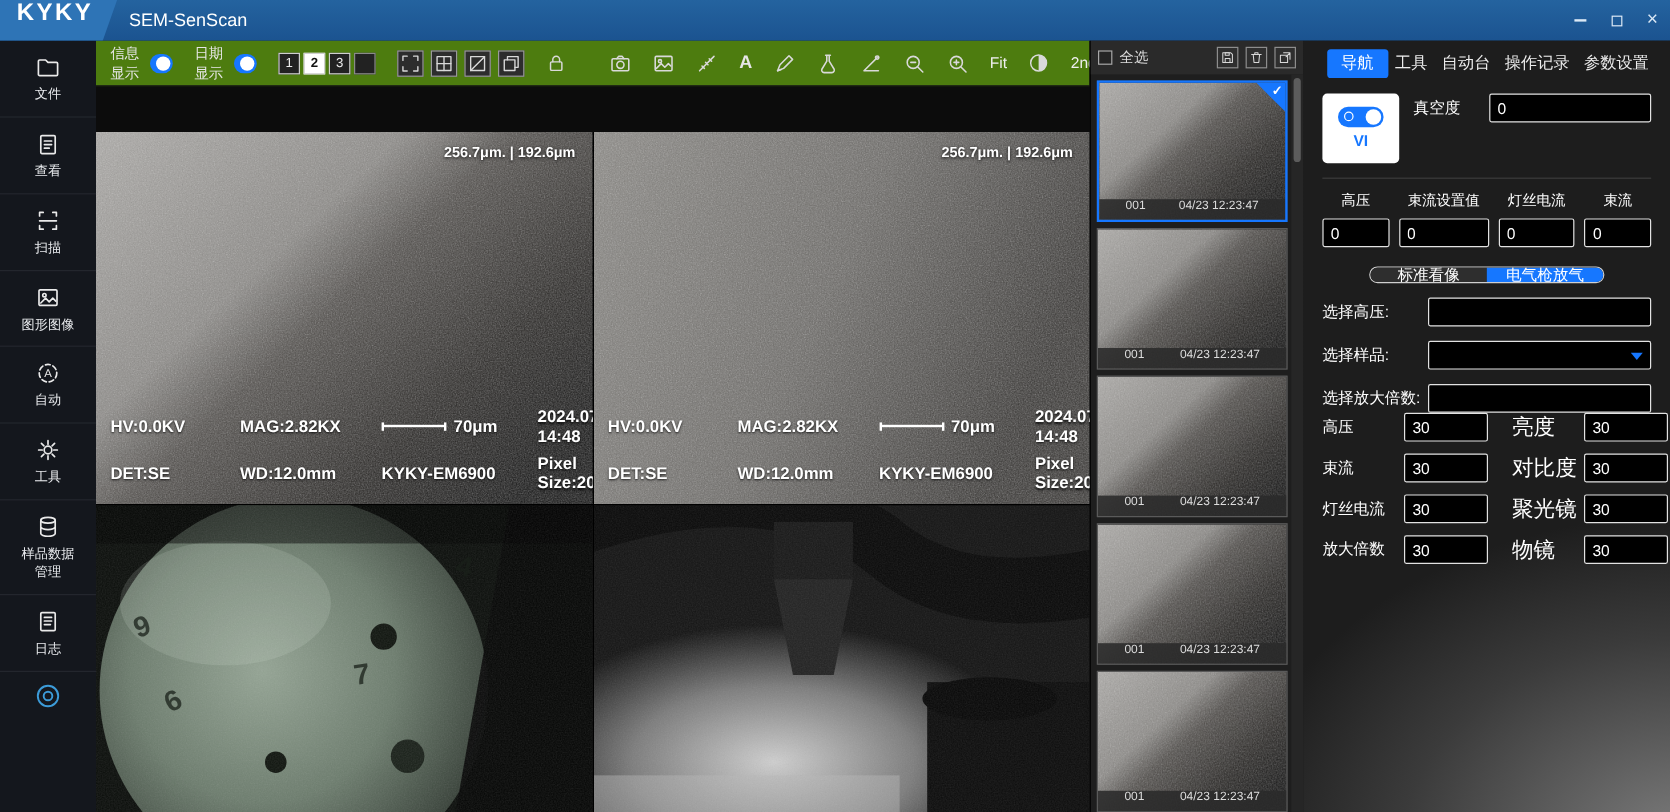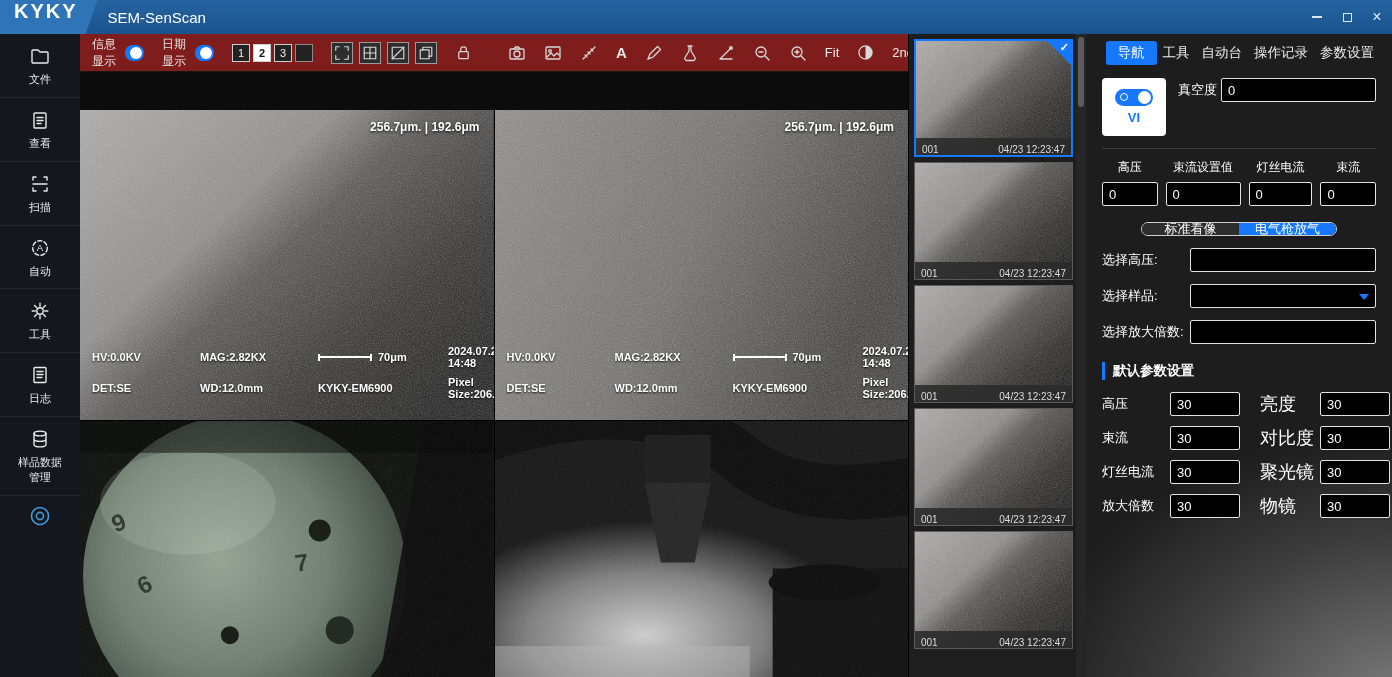--- a/index.html
+++ b/index.html
@@ -24,21 +24,21 @@
   
   .sidebar { width:80px; background:#14171d; display:flex; flex-direction:column; overflow:hidden; }
   .side-item { display:flex; flex-direction:column; align-items:center; gap:6px; padding:12px 4px 10px;
     border-bottom:1px solid #23262d; cursor:pointer; }
   .side-label { color:#e8eaed; font-size:11px; text-align:center; line-height:1.35; width:52px; }
   .side-icon { height:20px; display:flex; align-items:center; }
   .side-item.partial { height:40px; overflow:hidden; border-bottom:none; padding-top:10px; }
 
   
   .center-col { flex:1; display:flex; flex-direction:column; min-width:0; }
-  .toolbar { height:38px; flex:0 0 38px; background:#7f1d1d; border-bottom:1px solid #161616;
+  .toolbar { height:38px; flex:0 0 38px; background:#4d7c0f; border-bottom:1px solid #161616;
     display:flex; align-items:center; padding:10px 12px; gap:18px; color:#e6e6e6; font-size:12px; }
   .tb-group { display:flex; align-items:center; gap:6px; }
   .toggle { width:34px; height:16px; border-radius:8px; background:#1677ff; position:relative; display:inline-block; cursor:pointer; }
   .toggle .knob { position:absolute; right:2px; top:2px; width:12px; height:12px; border-radius:50%; background:#fff; }
   .view-btn { width:18px; height:18px; background:#222; border:1px solid #cfcfcf; color:#eee; font-size:11px;
     display:flex; align-items:center; justify-content:center; cursor:pointer; }
   .view-btn.active { background:#fff; color:#111; font-weight:bold; }
   .view-btn.empty { border-color:#8a8a8a; }
   .tb-views { display:flex; gap:3px; align-items:center; }
   .iconbox { width:22px; height:22px; border:1px solid #9a9a9a; display:flex; align-items:center; justify-content:center; cursor:pointer; background:#2d2d2d; }
@@ -47,64 +47,64 @@
   .tb-text-btn { background:none; border:none; color:#efefef; font-size:13px; cursor:pointer; font-family:inherit; }
 
   
   .viewer { flex:1; position:relative; background:#0c0c0c; min-height:0; }
   .vp-grid { position:absolute; left:0; right:0; top:38px; bottom:0; display:grid;
     grid-template-columns:1fr 1fr; grid-template-rows:310px 1fr; gap:1px; background:#000; }
   .viewport { position:relative; overflow:hidden; background:#111; cursor:crosshair; }
   .vp-fill { position:absolute; inset:0; width:100%; height:100%; display:block; }
   .vp-dims { position:absolute; top:10px; right:14px; color:#fff; font-size:12px; font-weight:bold;
     text-shadow:0 1px 3px rgba(0,0,0,.9); }
-  .vp-meta { position:absolute; left:12px; right:10px; bottom:20px; display:grid;
-    grid-template-columns:108px 118px 130px 1fr; row-gap:7px; font-size:11px; font-weight:bold;
+  .vp-meta { position:absolute; left:12px; right:10px; bottom:10px; display:grid;
+    grid-template-columns:108px 118px 130px 1fr; row-gap:7px; font-size:14px; font-weight:bold;
     color:#fff; text-shadow:0 1px 2px rgba(0,0,0,.85); align-items:center; }
   .scalebar { display:flex; align-items:center; gap:6px; }
   .sb-line { width:54px; height:7px; border-left:2px solid #fff; border-right:2px solid #fff;
     background:linear-gradient(#fff,#fff) center/100% 2px no-repeat; display:inline-block; }
   .stage-num { position:absolute; color:rgba(25,32,25,.75); font-size:24px; font-weight:bold; }
 
   
   .thumb-panel { width:178px; flex:0 0 178px; background:#1e1e1e; border-left:1px solid #000; display:flex; flex-direction:column; }
   .thumb-header { height:28px; flex:0 0 28px; background:#2a2a2a; display:flex; align-items:center; gap:6px; padding:0 6px; }
   .checkbox { width:12px; height:12px; border:1px solid #a8a8a8; background:#242424; cursor:pointer; }
   .thumb-header .hl { color:#ddd; font-size:12px; }
   .th-spacer { flex:1; }
   .th-iconbtn { width:18px; height:18px; border:1px solid #8d8d8d; display:flex; align-items:center; justify-content:center; cursor:pointer; background:#2f2f2f; }
   .thumb-scroll-row { flex:1; display:flex; min-height:0; }
   .thumb-list { flex:1; display:flex; flex-direction:column; gap:5px; padding:5px 3px 0 5px; overflow:hidden; }
   .thumb { position:relative; height:118px; flex:0 0 118px; border:1px solid #5a5a5a; overflow:hidden; cursor:pointer; background:#333; }
   .thumb.selected { border:2px solid #1677ff; }
   .badge { position:absolute; top:0; right:0; width:0; height:0; border-left:24px solid transparent; border-top:24px solid #1677ff; }
   .badge-check { position:absolute; top:0; right:2px; color:#fff; font-size:11px; font-weight:bold; }
   .thumb-info { position:absolute; left:0; right:0; bottom:0; height:17px; background:rgba(42,42,42,.88);
-    display:flex; justify-content:space-between; align-items:flex-end; padding:0 6px; color:#ddd; font-size:10px;gap:24px; }
+    display:flex; justify-content:space-between; align-items:flex-start; padding:0 22px; color:#ddd; font-size:10px;gap:24px; }
   .v-scrollbar { width:10px; flex:0 0 10px; background:#262626; position:relative; }
   .v-scrollbar .sb-thumb { position:absolute; top:3px; left:2px; width:6px; height:70px; background:#5c5c5c; border-radius:3px; cursor:pointer; }
 
   
   .right-panel { width:306px; flex:0 0 306px; color:#fff;
     background:radial-gradient(520px 380px at 104% 104%, #7d7d7d, #3b3b3b 45%, #1d1d1d 72%), #1d1d1d; }
   .panel-tabs { display:flex; align-items:center; justify-content:flex-end; padding:7px 12px 5px; }
   .ptab { font-size:13.5px; color:#ececec; padding:3px 6px; cursor:pointer; white-space:nowrap; }
   .ptab.active { background:#1677ff; color:#fff; border-radius:3px; padding:3px 12px; }
   .panel-body { padding:8px 16px 0; }
   .lbl { font-size:13px; color:#fff; white-space:nowrap; }
   .inp { background:#000; border:1px solid #e2e2e2; border-radius:2px; color:#fff; height:24px;
     padding:0 6px; font-size:13px; font-family:inherit; width:100%; }
   .vi-grid { display:grid; grid-template-columns:64px 1fr; grid-template-rows:auto auto; column-gap:12px; row-gap:8px; }
   .vi-box { grid-row:1 / span 2; background:#fff; border-radius:4px; display:flex; flex-direction:column;
     align-items:center; justify-content:center; gap:4px; height:58px; cursor:pointer; }
   .vi-toggle { width:38px; height:17px; background:#1677ff; border-radius:9px; position:relative; display:inline-block; }
   .vi-power { position:absolute; left:5px; top:4px; width:8px; height:8px; border:1.5px solid #fff; border-radius:50%; }
   .vi-knob { position:absolute; right:2px; top:2px; width:13px; height:13px; background:#fff; border-radius:50%; }
   .vi-label { color:#1677ff; font-weight:bold; font-size:13px; }
-  .vac-row { display:flex; align-items:center; gap:4px; }
+  .vac-row { display:flex; align-items:center; gap:24px; }
   .vent-row { display:flex; gap:8px; }
   .blue-btn { flex:1; background:#1677ff; border:none; color:#fff; height:24px; border-radius:3px;
     font-size:12.5px; cursor:pointer; font-family:inherit; white-space:nowrap; }
   .hline { border-top:1px solid #3c3c3c; margin:12px 0 10px; }
   .param4 { display:grid; grid-template-columns:1fr 1.35fr 1.15fr 1fr; column-gap:8px; row-gap:6px; }
   .plbl { font-size:12px; text-align:center; white-space:nowrap; }
   .seg { display:flex; width:196px; height:14px; border:1px solid #cfcfcf; border-radius:14px; overflow:hidden; margin:16px auto 6px; }
   .seg span { flex:1; display:flex; align-items:center; justify-content:center; font-size:13px; cursor:pointer; }
   .seg-l { background:#2e2e2e; color:#fff; }
   .seg-r { background:#1677ff; color:#fff; }
@@ -198,52 +198,62 @@
         <span class="side-icon">
           <svg class="licon" width="20" height="20" viewBox="0 0 20 20">
               <path d="M3 6V3h3M14 3h3v3M17 14v3h-3M6 17H3v-3M3 10h14"></path>
             </svg>
         </span>
         <span class="side-label">扫描</span>
       </div>
       <div class="side-item">
         <span class="side-icon">
           <svg class="licon" width="20" height="20" viewBox="0 0 20 20">
+              <rect x="2.5" y="3.5" width="15" height="13" rx="1"></rect>
+              <circle cx="7" cy="8" r="1.4"></circle>
+              <path d="M4 14.5l4-4 3 3 3-3 2.5 2.5"></path>
+            </svg>
+        </span>
+        <span class="side-label">图形图像</span>
+      </div>
+      <div class="side-item">
+        <span class="side-icon">
+          <svg class="licon" width="20" height="20" viewBox="0 0 20 20">
               <circle cx="10" cy="10" r="7.3" stroke-dasharray="4 2.4"></circle>
               <text x="10" y="13.4" font-size="9.5" text-anchor="middle" fill="#eaeaea" stroke="none" font-family="Liberation Sans, sans-serif">A</text>
             </svg>
         </span>
         <span class="side-label">自动</span>
       </div>
       <div class="side-item">
         <span class="side-icon">
           <svg class="licon" width="20" height="20" viewBox="0 0 20 20">
               <circle cx="10" cy="10" r="3.2"></circle>
               <path d="M10 2.2v3M10 14.8v3M2.2 10h3M14.8 10h3M4.5 4.5l2.1 2.1M13.4 13.4l2.1 2.1M15.5 4.5l-2.1 2.1M6.6 13.4l-2.1 2.1"></path>
             </svg>
         </span>
         <span class="side-label">工具</span>
       </div>
       <div class="side-item">
         <span class="side-icon">
           <svg class="licon" width="20" height="20" viewBox="0 0 20 20">
+              <ellipse cx="10" cy="4.5" rx="6" ry="2.4"></ellipse>
+              <path d="M4 4.5v11c0 1.3 2.7 2.4 6 2.4s6-1.1 6-2.4v-11M4 10c0 1.3 2.7 2.4 6 2.4s6-1.1 6-2.4"></path>
+            </svg>
+        </span>
+        <span class="side-label">样品数据管理</span>
+      </div>
+      <div class="side-item">
+        <span class="side-icon">
+          <svg class="licon" width="20" height="20" viewBox="0 0 20 20">
               <rect x="4" y="2.5" width="12" height="15" rx="1"></rect>
               <path d="M7 6.5h6M7 9.5h6M7 12.5h5"></path>
             </svg>
         </span>
         <span class="side-label">日志</span>
-      </div>
-      <div class="side-item">
-        <span class="side-icon">
-          <svg class="licon" width="20" height="20" viewBox="0 0 20 20">
-              <ellipse cx="10" cy="4.5" rx="6" ry="2.4"></ellipse>
-              <path d="M4 4.5v11c0 1.3 2.7 2.4 6 2.4s6-1.1 6-2.4v-11M4 10c0 1.3 2.7 2.4 6 2.4s6-1.1 6-2.4"></path>
-            </svg>
-        </span>
-        <span class="side-label">样品数据管理</span>
       </div>
       <div class="side-item partial">
         <span class="side-icon">
           <svg width="22" height="22" viewBox="0 0 22 22" fill="none" stroke="#3c9bd8" stroke-width="1.6">
               <circle cx="11" cy="11" r="8.5"></circle>
               <circle cx="11" cy="11" r="3.6"></circle>
             </svg>
         </span>
       </div>
     </div>
@@ -435,20 +445,43 @@
               <rect x="0" y="226" width="255" height="31" fill="#b8b8b8" opacity="0.45"></rect>
               <rect width="414" height="257" filter="url(#grain)" opacity="0.12"></rect>
             </svg>
           </div>
 
         </div>
       </div>
     </div>
 
     <div class="thumb-panel">
+      <div class="thumb-header">
+        <span class="checkbox"></span>
+        <span class="hl">全选</span>
+        <span class="th-spacer"></span>
+        <span class="th-iconbtn">
+          <svg class="ticon" width="12" height="12" viewBox="0 0 18 18">
+              <path d="M3 3h10l2 2v10H3z"></path>
+              <rect x="6" y="10" width="6" height="5"></rect>
+              <rect x="6" y="3" width="5" height="3"></rect>
+            </svg>
+        </span>
+        <span class="th-iconbtn">
+          <svg class="ticon" width="12" height="12" viewBox="0 0 18 18">
+              <path d="M3 5h12M7 5V3h4v2M5 5l1 10h6l1-10"></path>
+            </svg>
+        </span>
+        <span class="th-iconbtn">
+          <svg class="ticon" width="12" height="12" viewBox="0 0 18 18">
+              <rect x="3" y="6" width="9" height="9"></rect>
+              <path d="M7 3h8v8M10 8l5-5"></path>
+            </svg>
+        </span>
+      </div>
       <div class="thumb-scroll-row">
         <div class="thumb-list">
 
           <div class="thumb selected">
             <svg class="vp-fill" viewBox="0 0 166 96" preserveAspectRatio="none">
               <rect width="166" height="96" fill="url(#semA)"></rect>
                 <rect width="166" height="96" filter="url(#grain)" opacity="0.35"></rect>
               </svg>
             <span class="badge"></span>
             <span class="badge-check">✓</span>
@@ -560,21 +593,20 @@
           <span class="lbl">选择样品:</span>
           <span class="dropdown">
               <i class="dd-arrow"></i>
             </span>
         </div>
         <div class="sel-row">
           <span class="lbl">选择放大倍数:</span>
           <input class="inp" style="width: 186px; flex: 0 0 186px;">
         </div>
 
-        <div class="sec-title">默认参数设置</div>
 
         <div class="def-grid">
           <span class="lbl">高压</span>
           <input class="inp" value="30" style="">
           <span class="lbl lbl2">亮度</span>
           <input class="inp" value="30" style="">
 
           <span class="lbl">束流</span>
           <input class="inp" value="30" style="">
           <span class="lbl lbl2">对比度</span>

